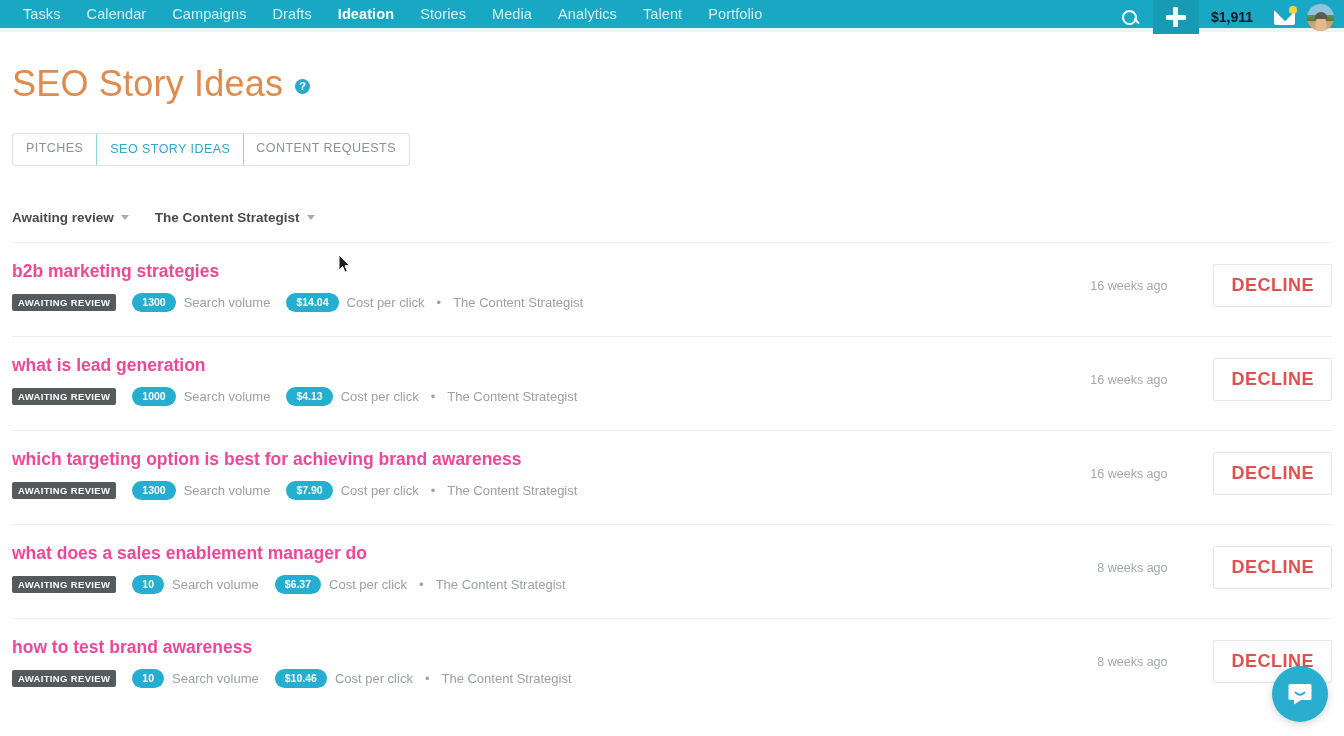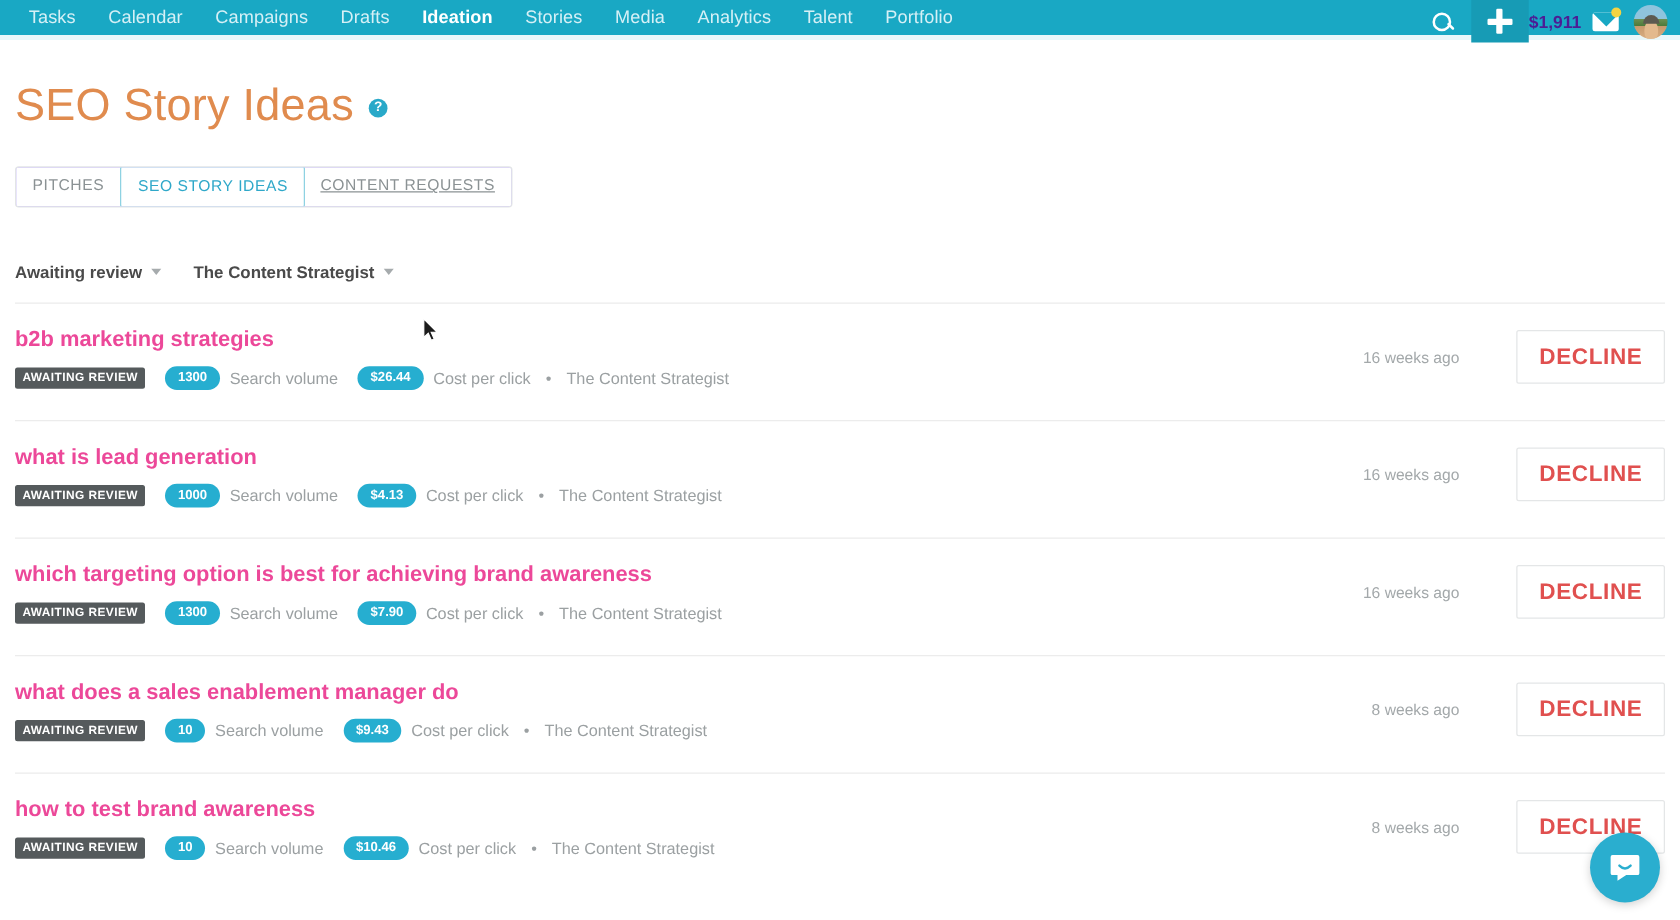--- a/index.html
+++ b/index.html
@@ -101,24 +101,24 @@
   .plus-glyph::before, .plus-glyph::after {
     content: "";
     position: absolute;
     background: #ffffff;
     border-radius: 1px;
   }
   .plus-glyph::before { left: 0; top: 7.5px; width: 20px; height: 5px; }
   .plus-glyph::after  { top: 0; left: 7.5px; width: 5px; height: 20px; }
 
   .balance {
-    color: #4c1d95;
+    color: #0f172a;
     font-size: 14px;
     font-weight: bold;
-    padding: 0 0;
+    padding: 0 12px;
     line-height: 34px;
     white-space: nowrap;
     cursor: pointer;
   }
 
   .mail-wrap {
     position: relative;
     width: 38px; height: 34px;
     display: flex; align-items: center; justify-content: center;
     cursor: pointer;
@@ -229,21 +229,21 @@
   .tab {
     font-size: 12.5px;
     letter-spacing: .45px;
     color: #8b9294;
     padding: 7px 13px 8px;
     cursor: pointer;
     border-right: 1px solid #e2e5e6;
     background: #ffffff;
     white-space: nowrap;
   }
-  .tab:last-child { border-right: none; text-decoration: underline; }
+  .tab:last-child { border-right: none; }
   .tab.active {
     color: #2fa8c9;
     border: 1px solid #8ed2e2;
     border-radius: 2px;
     margin: -1px;
     position: relative;
     z-index: 2;
     padding: 8px 13px 9px;
   }
 
@@ -456,21 +456,21 @@
         <span class="caret"></span>
       </div>
     </div>
 
   <div class="list" id="story-list">
       <div class="row">
         <div class="row-main"><div class="row-title">b2b marketing strategies</div><div class="row-meta">
             <span class="status-badge">AWAITING REVIEW</span>
             <span class="pill pill-gap">1300</span>
             <span class="meta-label">Search volume</span>
-            <span class="pill pill-gap">$26.44</span>
+            <span class="pill pill-gap">$14.04</span>
             <span class="meta-label">Cost per click</span>
             <span class="meta-sep">•</span>
             <span class="meta-label">The Content Strategist</span>
           </div></div>
         <div class="row-right">
           <span class="row-time">16 weeks ago</span>
           <button class="decline-btn">DECLINE</button>
         </div>
       </div>
       <div class="row">
@@ -501,21 +501,21 @@
         <div class="row-right">
           <span class="row-time">16 weeks ago</span>
           <button class="decline-btn">DECLINE</button>
         </div>
       </div>
       <div class="row">
         <div class="row-main"><div class="row-title">what does a sales enablement manager do</div><div class="row-meta">
             <span class="status-badge">AWAITING REVIEW</span>
             <span class="pill pill-gap">10</span>
             <span class="meta-label">Search volume</span>
-            <span class="pill pill-gap">$9.43</span>
+            <span class="pill pill-gap">$6.37</span>
             <span class="meta-label">Cost per click</span>
             <span class="meta-sep">•</span>
             <span class="meta-label">The Content Strategist</span>
           </div></div>
         <div class="row-right">
           <span class="row-time">8 weeks ago</span>
           <button class="decline-btn">DECLINE</button>
         </div>
       </div>
       <div class="row">

